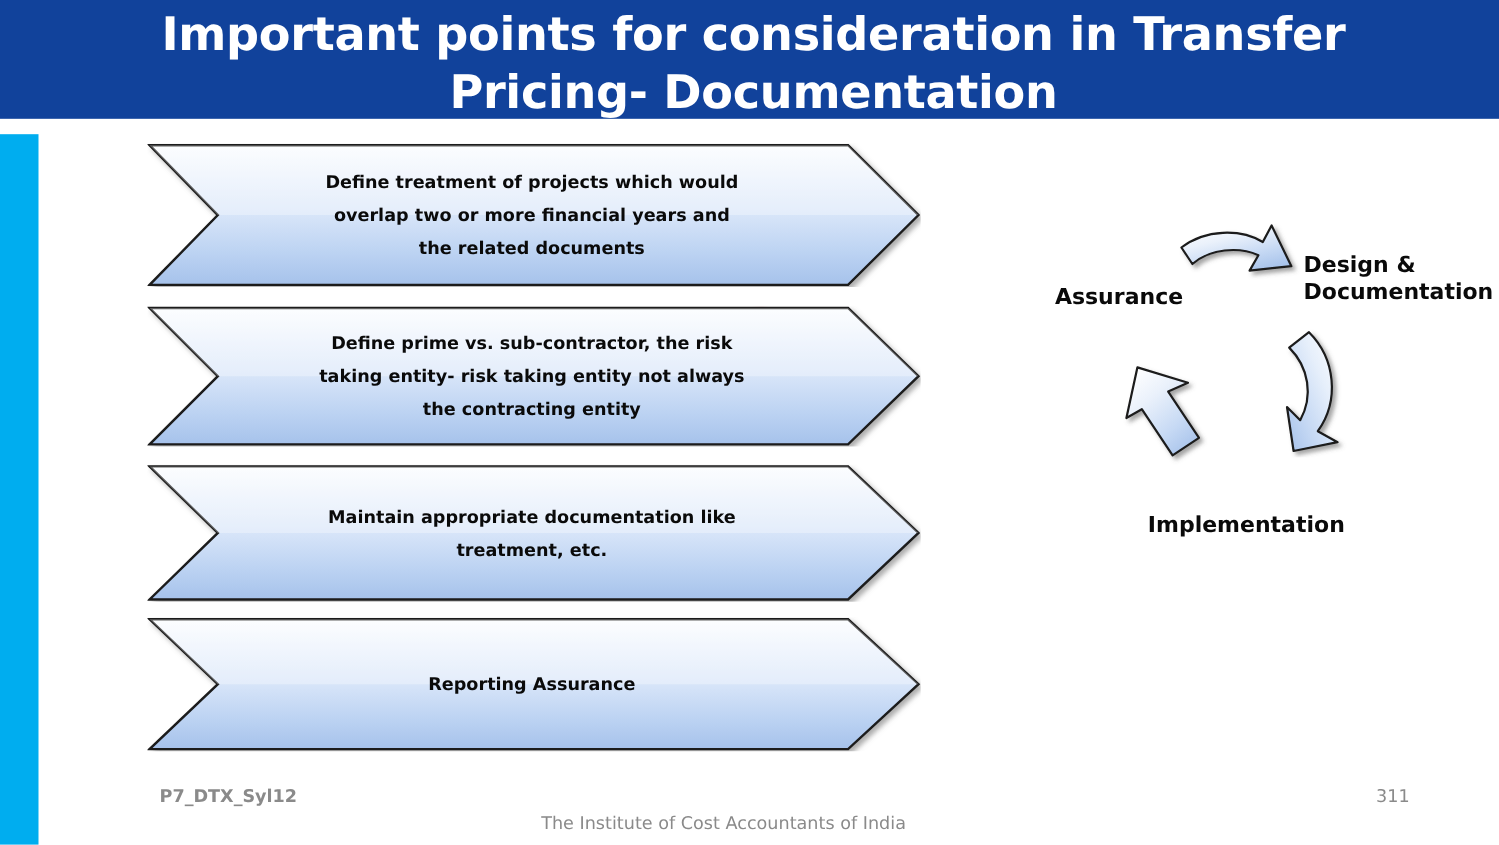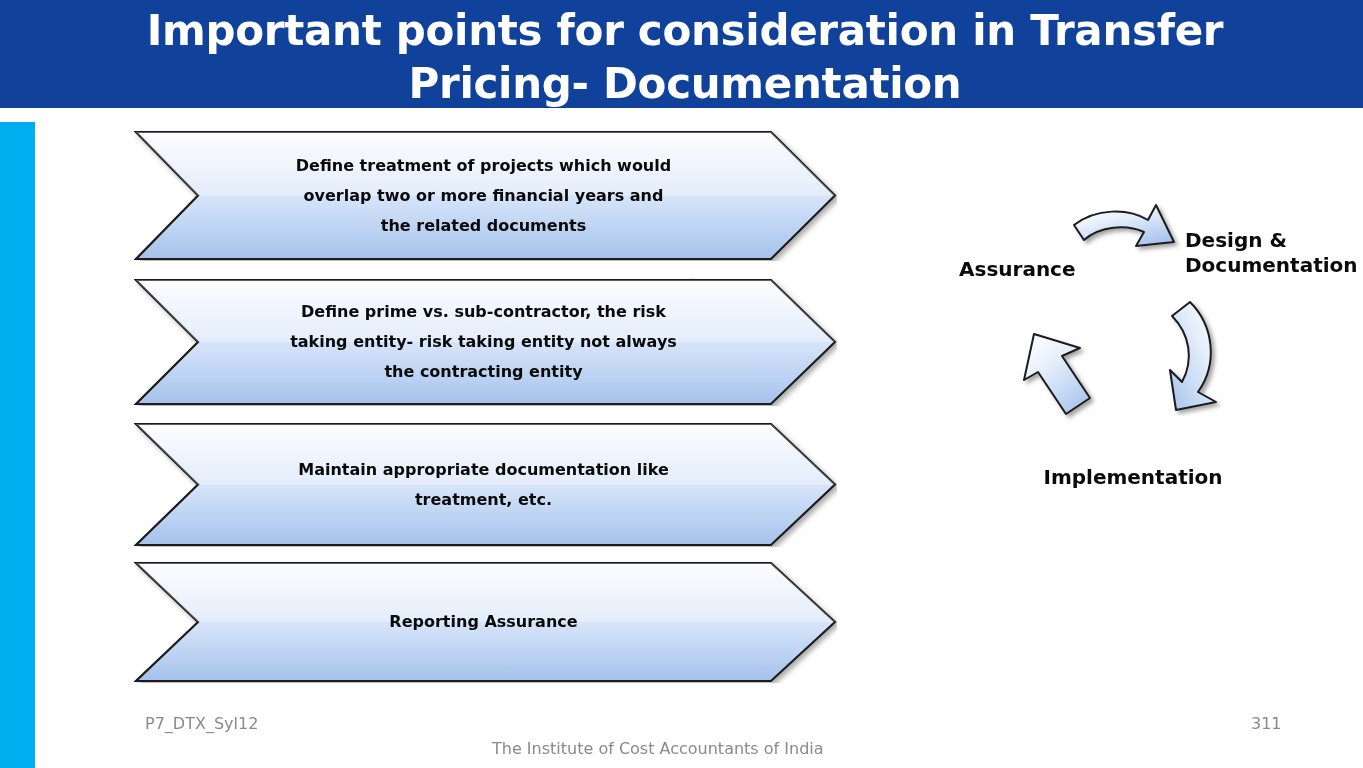--- a/index.html
+++ b/index.html
@@ -144,21 +144,21 @@
     width: 1363px;
     height: 36px;
   }
   .footer-text {
     position: absolute;
     font-family: "DejaVu Sans", sans-serif;
     font-size: 16px;
     color: #8a8a8a;
     white-space: nowrap;
   }
-  #footer-code   { left: 145px; top: 0px; }
+  #footer-code   { left: 145px; top: 0px; font-weight: bold; }
   #footer-centre { left: 492px; top: 0px; margin-top: 25px; }
   #footer-page   { left: 1251px; top: 0px; }
 </style>
 </head>
 <body>
 
 <div id="slide">
 
   <div id="header-band">
     <div id="slide-title">Important points for consideration in Transfer

